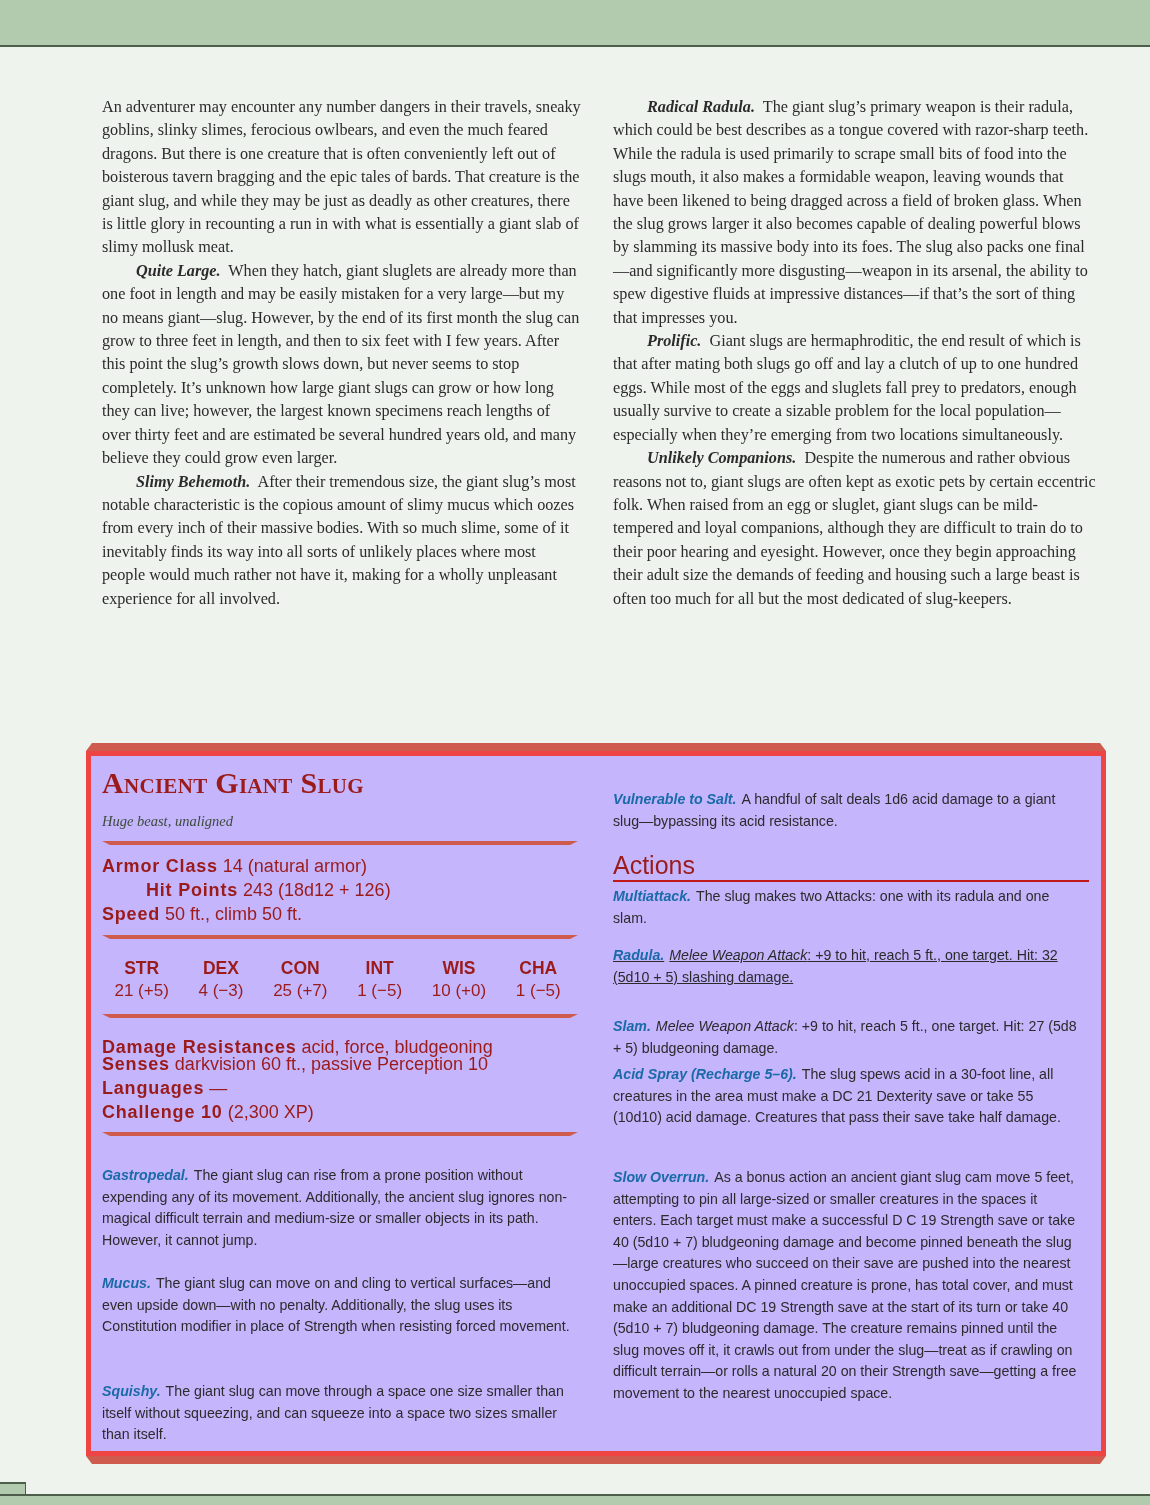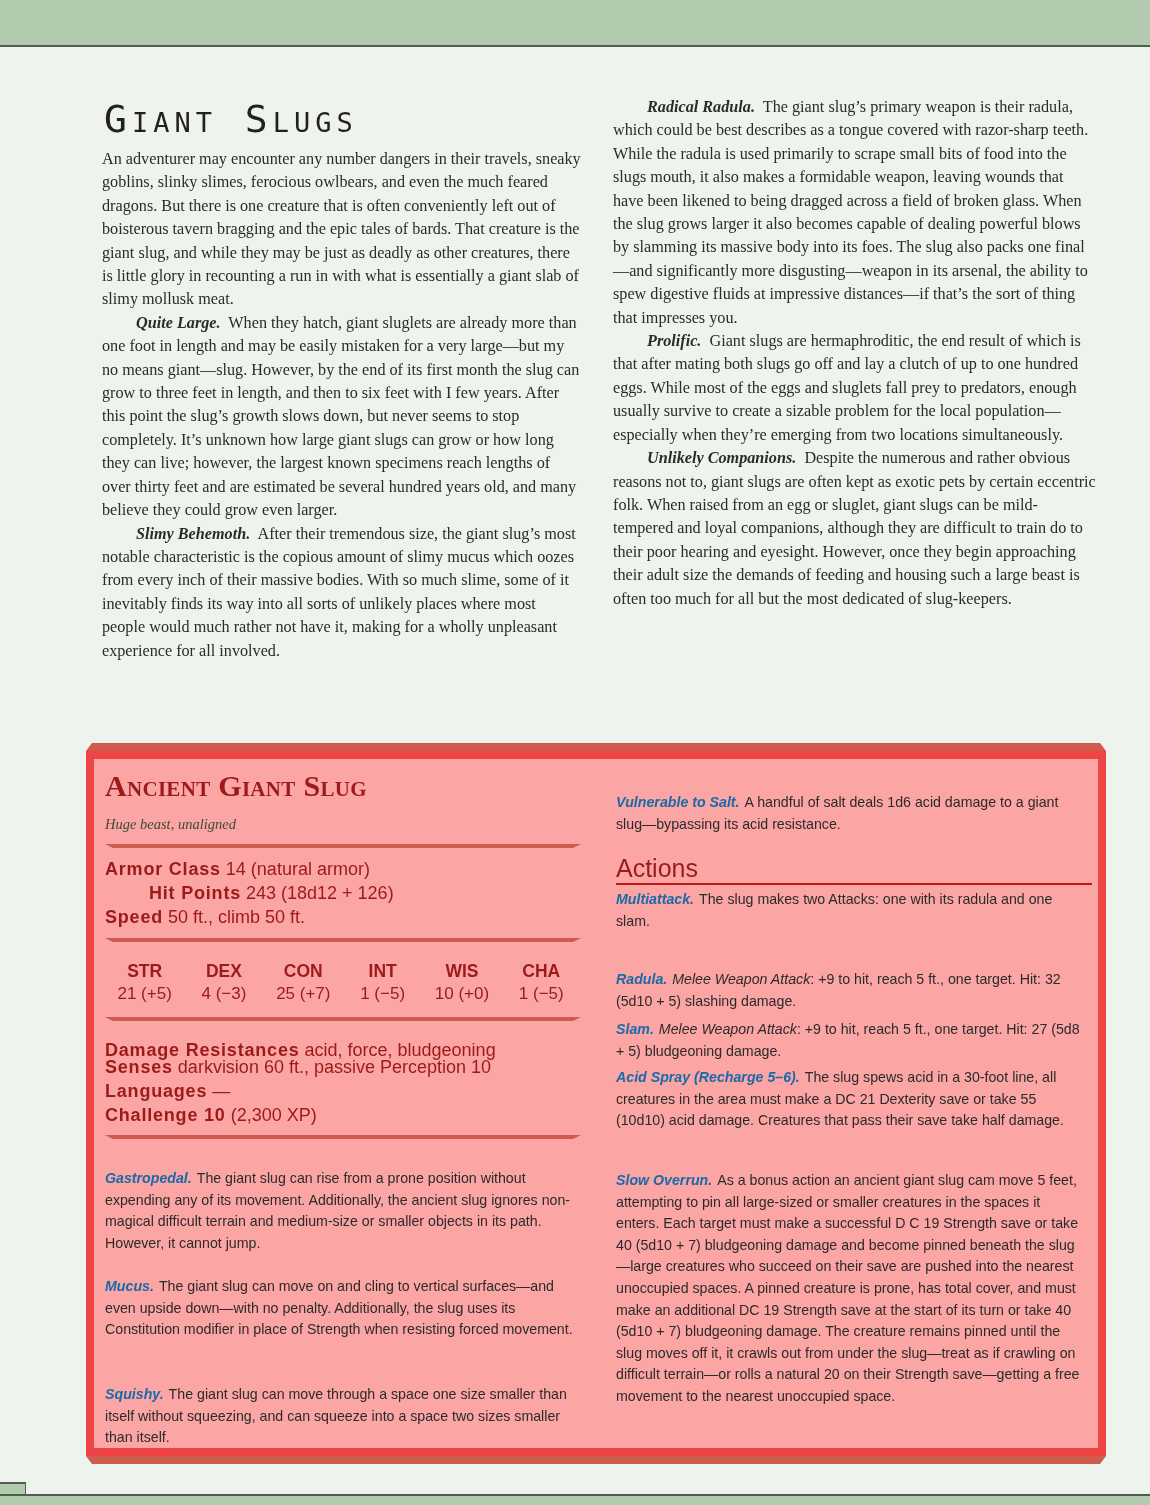--- a/index.html
+++ b/index.html
@@ -49,22 +49,22 @@
 
     
     .sb-top-bar, .sb-bottom-bar {
       position: absolute; left: 86px; width: 1020px; height: 8px;
       background: #cf5a4e;
     }
     .sb-top-bar { top: 743px; clip-path: polygon(6px 0, calc(100% - 6px) 0, 100% 100%, 0 100%); }
     .sb-bottom-bar { top: 1456px; clip-path: polygon(0 0, 100% 0, calc(100% - 6px) 100%, 6px 100%); }
     .sb-box {
       position: absolute; left: 86px; top: 751px; width: 1020px; height: 705px;
-      background: #fca5a5;
-      border: 8px solid #ef4444;
+      background: #c4b5fd;
+      border: 5px solid #ef4444;
     }
     .sb-col { position: absolute; font-family: "Liberation Sans", "DejaVu Sans", sans-serif; }
     .sb-left { left: 11px; top: 0; width: 480px; }
     .sb-right { left: 522px; top: 0; width: 480px; }
 
     .sb-name {
       position: absolute; left: 0; top: 10px;
       font-family: "Liberation Serif", "DejaVu Serif", serif;
       font-variant: small-caps;
       font-weight: bold; font-size: 30px; color: #9b1a1a;
@@ -108,21 +108,20 @@
       border-bottom: 2px solid #c01919;
       padding-bottom: 0;
     }
   </style>
 </head>
 <body>
 
 <div class="top-band"></div>
 
 <div class="col col-left">
-  <h1 class="page-title">Giant Slugs</h1>
   <p class="para">An adventurer may encounter any number dangers in their travels, sneaky goblins, slinky slimes, ferocious owlbears, and even the much feared dragons. But there is one creature that is often conveniently left out of boisterous tavern bragging and the epic tales of bards. That creature is the giant slug, and while they may be just as deadly as other creatures, there is little glory in recounting a run in with what is essentially a giant slab of slimy mollusk meat.</p>
   <p class="para indent"><b>Quite Large.</b>&nbsp; <span>When they hatch, giant sluglets are already more than one foot in length and may be easily mistaken for a very large—but my no means giant—slug. However, by the end of its first month the slug can grow to three feet in length, and then to six feet with I few years. After this point the slug’s growth slows down, but never seems to stop completely. It’s unknown how large giant slugs can grow or how long they can live; however, the largest known specimens reach lengths of over thirty feet and are estimated be several hundred years old, and many believe they could grow even larger.</span></p>
   <p class="para indent"><b>Slimy Behemoth.</b>&nbsp; <span>After their tremendous size, the giant slug’s most notable characteristic is the copious amount of slimy mucus which oozes from every inch of their massive bodies. With so much slime, some of it inevitably finds its way into all sorts of unlikely places where most people would much rather not have it, making for a wholly unpleasant experience for all involved.</span></p>
 </div>
 
 <div class="col col-right">
   <p class="para indent"><b>Radical Radula.</b>&nbsp; <span>The giant slug’s primary weapon is their radula, which could be best describes as a tongue covered with razor-sharp teeth. While the radula is used primarily to scrape small bits of food into the slugs mouth, it also makes a formidable weapon, leaving wounds that have been likened to being dragged across a field of broken glass. When the slug grows larger it also becomes capable of dealing powerful blows by slamming its massive body into its foes. The slug also packs one final—and significantly more disgusting—weapon in its arsenal, the ability to spew digestive fluids at impressive distances—if that’s the sort of thing that impresses you.</span></p>
   <p class="para indent"><b>Prolific.</b>&nbsp; <span>Giant slugs are hermaphroditic, the end result of which is that after mating both slugs go off and lay a clutch of up to one hundred eggs. While most of the eggs and sluglets fall prey to predators, enough usually survive to create a sizable problem for the local population—especially when they’re emerging from two locations simultaneously.</span></p>
   <p class="para indent"><b>Unlikely Companions.</b>&nbsp; <span>Despite the numerous and rather obvious reasons not to, giant slugs are often kept as exotic pets by certain eccentric folk. When raised from an egg or sluglet, giant slugs can be mild-tempered and loyal companions, although they are difficult to train do to their poor hearing and eyesight. However, once they begin approaching their adult size the demands of feeding and housing such a large beast is often too much for all but the most dedicated of slug-keepers.</span></p>
 </div>
@@ -180,21 +179,21 @@
     <div class="trait" style="top:517px;"><span class="tn">Mucus.</span><span>The giant slug can move on and cling to vertical surfaces—and even upside down—with no penalty. Additionally, the slug uses its Constitution modifier in place of Strength when resisting forced movement.</span></div>
     <div class="trait" style="top:625px;"><span class="tn">Squishy.</span><span>The giant slug can move through a space one size smaller than itself without squeezing, and can squeeze into a space two sizes smaller than itself.</span></div>
   </div>
 
   <div class="sb-col sb-right">
     <div class="trait" style="top:33px;"><span class="tn">Vulnerable to Salt.</span><span>A handful of salt deals 1d6 acid damage to a giant slug—bypassing its acid resistance.</span></div>
 
     <div class="actions-head">Actions</div>
 
     <div class="trait" style="top:130px;"><span class="tn">Multiattack.</span><span>The slug makes two Attacks: one with its radula and one slam.</span></div>
-    <div class="trait" style="top:210px;"><span class="tn">Radula.</span><span class="ti">Melee Weapon Attack</span><span>:  +9 to hit, reach 5 ft., one target. Hit: 32 (5d10 + 5) slashing damage.</span></div>
+    <div class="trait" style="top:189px;text-decoration:underline;"><span class="tn">Radula.</span><span class="ti">Melee Weapon Attack</span><span>:  +9 to hit, reach 5 ft., one target. Hit: 32 (5d10 + 5) slashing damage.</span></div>
     <div class="trait" style="top:260px;"><span class="tn">Slam.</span><span class="ti">Melee Weapon Attack</span><span>: +9 to hit, reach 5 ft., one target. Hit: 27 (5d8 + 5) bludgeoning damage.</span></div>
     <div class="trait" style="top:308px;"><span class="tn">Acid Spray (Recharge 5–6).</span><span>The slug spews acid in a 30-foot line, all creatures in the area must make a DC 21 Dexterity save or take 55 (10d10) acid damage. Creatures that pass their save take half damage.</span></div>
     <div class="trait" style="top:411px;"><span class="tn">Slow Overrun.</span><span>As a bonus action an ancient giant slug cam move 5 feet, attempting to pin all large-sized or smaller creatures in the spaces it enters. Each target must make a successful D C 19 Strength save or take 40 (5d10 + 7) bludgeoning damage and become pinned beneath the slug—large creatures who succeed on their save are pushed into the nearest unoccupied spaces. A pinned creature is prone, has total cover, and must make an additional DC 19 Strength save at the start of its turn or take 40 (5d10 + 7) bludgeoning damage. The creature remains pinned until the slug moves off it, it crawls out from under the slug—treat as if crawling on difficult terrain—or rolls a natural 20 on their Strength save—getting a free movement to the nearest unoccupied space.</span></div>
   </div>
 </div>
 <div class="sb-bottom-bar"></div>
 
 <div class="bottom-tab"></div>
 <div class="bottom-band"></div>
 

